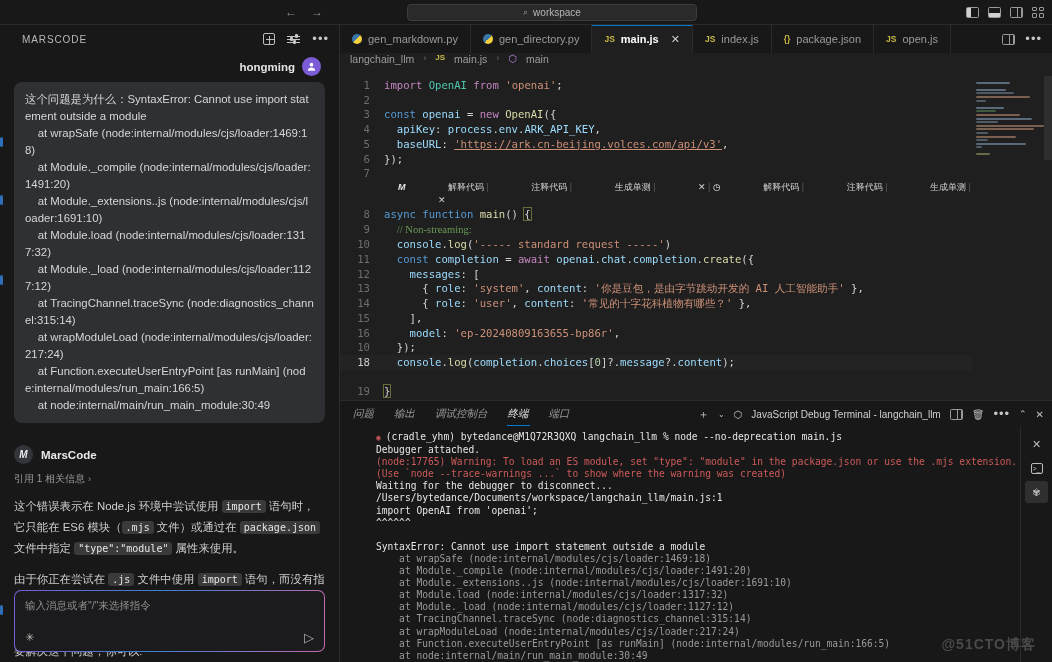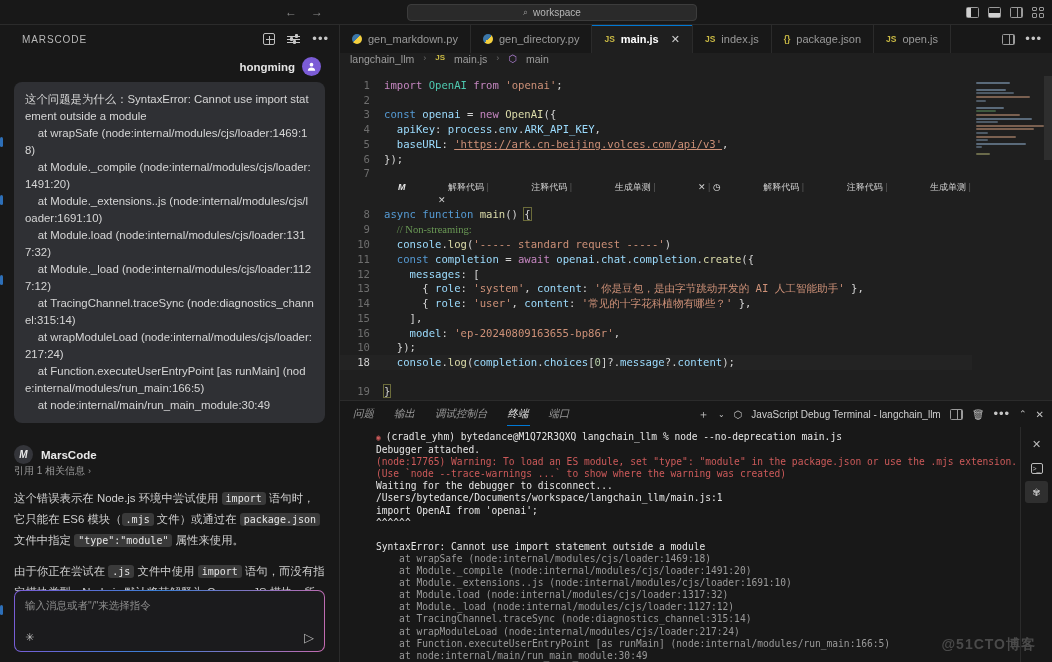--- a/index.html
+++ b/index.html
@@ -59,21 +59,21 @@
   .username { font-size:11.5px; color:#e4e4e4; font-weight:bold; }
   .avatar { width:19px;height:19px;border-radius:50%;background:#7b5cd6;display:flex;align-items:center;justify-content:center; }
   .avatar svg { display:block; }
   .userbubble {
     background:#2f3034; border-radius:8px; padding:9px 11px;
     font-size:11.4px; line-height:17px; color:#d6d6d6; white-space:pre-wrap; word-break:break-all;
   }
   .assistrow { margin-top:22px; display:flex; align-items:center; gap:8px; }
   .ms-logo { width:19px;height:19px;border-radius:50%;background:#34353a;display:flex;align-items:center;justify-content:center;font-size:10px;font-weight:bold;color:#e9e9e9;font-style:italic; }
   .ms-name { font-size:11.5px; font-weight:bold; color:#e9e9e9; }
-  .cite { font-size:10px; color:#9a9a9a; }
+  .cite { margin-top:8px; font-size:10px; color:#9a9a9a; }
   .cite .chev { font-size:9px; }
   .para { margin-top:10px; font-size:11.4px; line-height:20px; color:#cfcfcf; }
   code.inl {
     background:#3a3a3a; border-radius:3px; padding:1px 4px;
     font-family:"DejaVu Sans Mono","Liberation Mono",monospace; font-size:10px; color:#e6e6e6;
   }
 
   .composer-wrap { position:absolute; left:14px; right:14px; bottom:10px; }
   .composer {
     height:62px; border-radius:7px; background:#1b1b1d;

